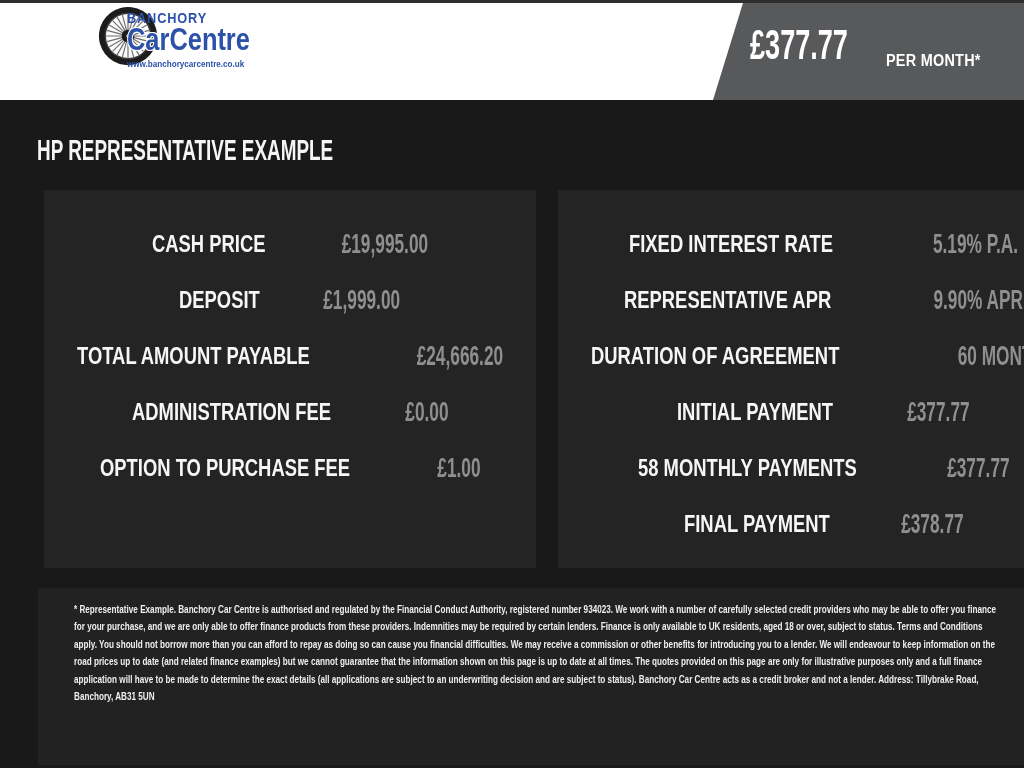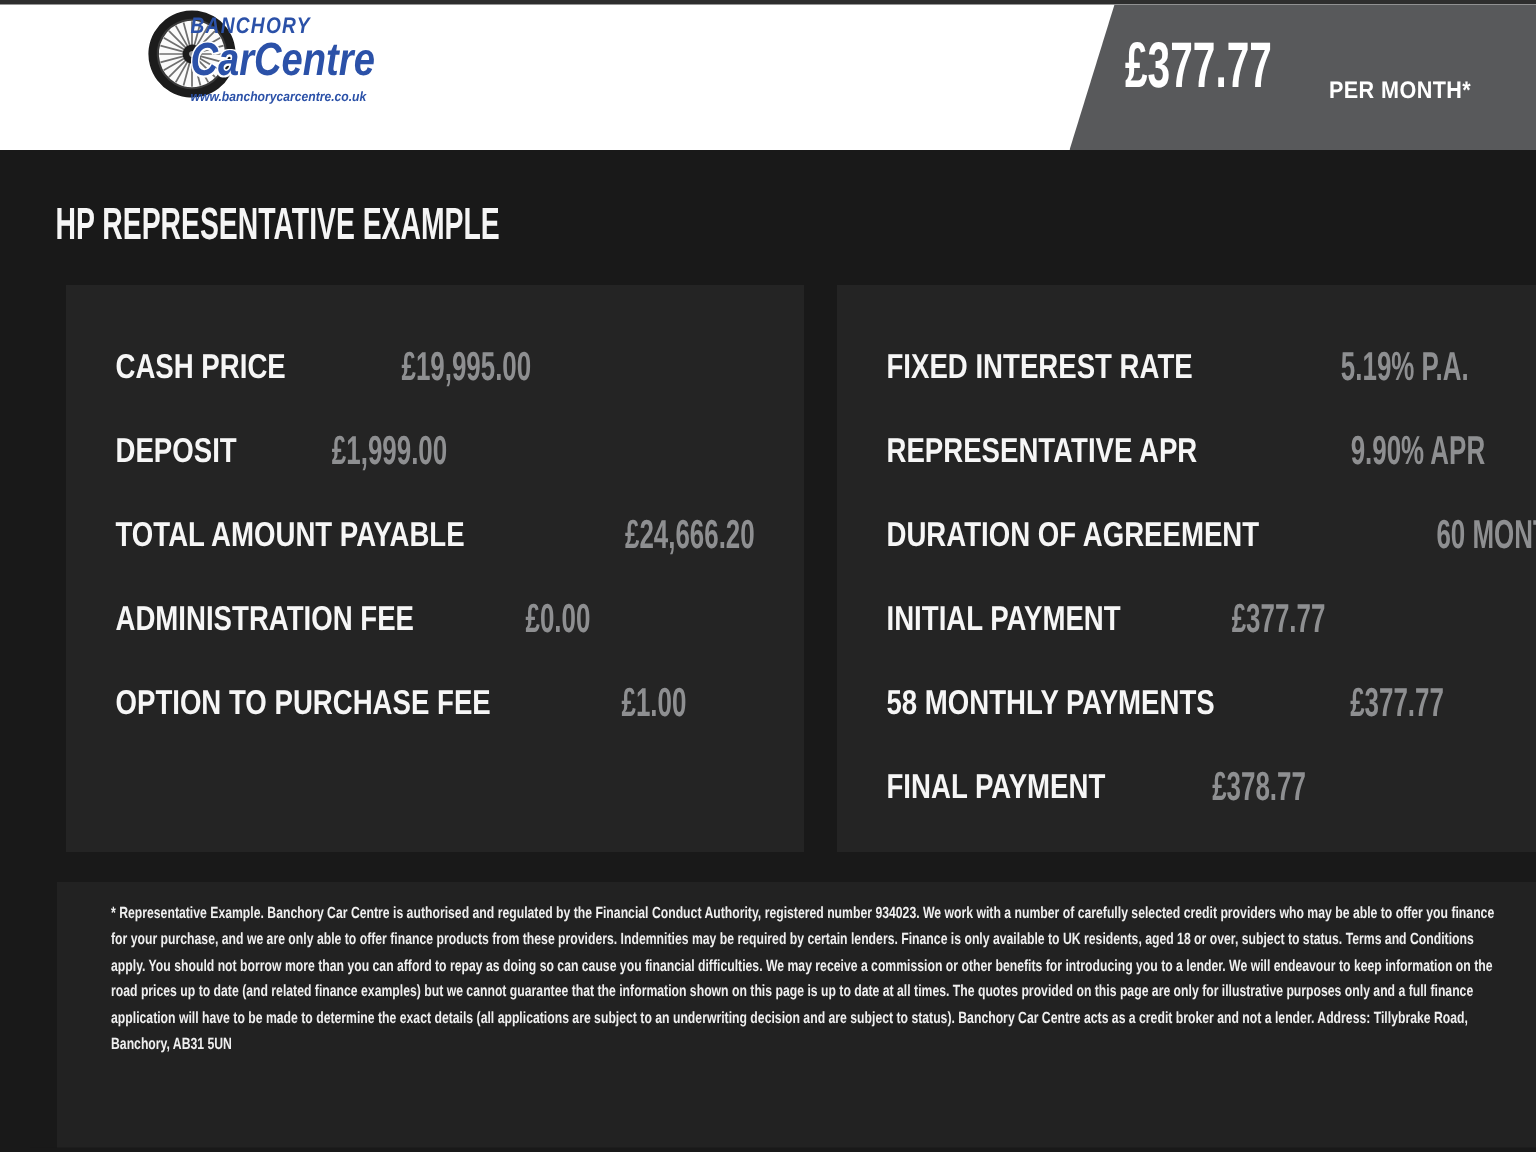--- a/index.html
+++ b/index.html
@@ -21,21 +21,21 @@
   }
   .logo {
     position:absolute; left:97px; top:0px;
     width:160px; height:94px;
     cursor:pointer;
   }
   .wheel { position:absolute; left:0; top:2px; width:62px; height:62px; }
   .logo-text {
     position:absolute; left:30px; top:6px;
     display:flex; flex-direction:column;
-    color:#2b51a8; font-style:italic; font-weight:bold;
+    color:#2b51a8; font-weight:bold;
     white-space:nowrap;
   }
   .logo-line1 { font-size:15px; letter-spacing:1px; transform:scaleX(.85); transform-origin:left; }
   .logo-line2 {
     font-size:31px; margin-top:-4px; transform:scaleX(.82); transform-origin:left;
     text-shadow:-1px -1px 0 #fff, 1px -1px 0 #fff, -1px 1px 0 #fff, 1px 1px 0 #fff;
   }
   .logo-url { font-size:9px; margin-top:1px; transform:scaleX(.9); transform-origin:left; }
 
   .band {
@@ -69,21 +69,21 @@
     display:flex; gap:22px;
     margin:22px 24px 0 24px;
   }
   .panel {
     flex:1; height:378px;
     background:#242424;
     padding:27px 33px 15px 33px;
   }
   .finance-row {
     height:56px;
-    display:flex; align-items:center; justify-content:flex-start;
+    display:flex; align-items:center; justify-content:center;
   }
   .row-label {
     font-size:23px; font-weight:bold; color:#f6f6f6;
     white-space:nowrap;
     transform:scaleX(.8); transform-origin:left center;
   }
   .row-value {
     font-size:27px; font-weight:bold; color:#8e8f91;
     white-space:nowrap;
     transform:scaleX(.64); transform-origin:right center;

